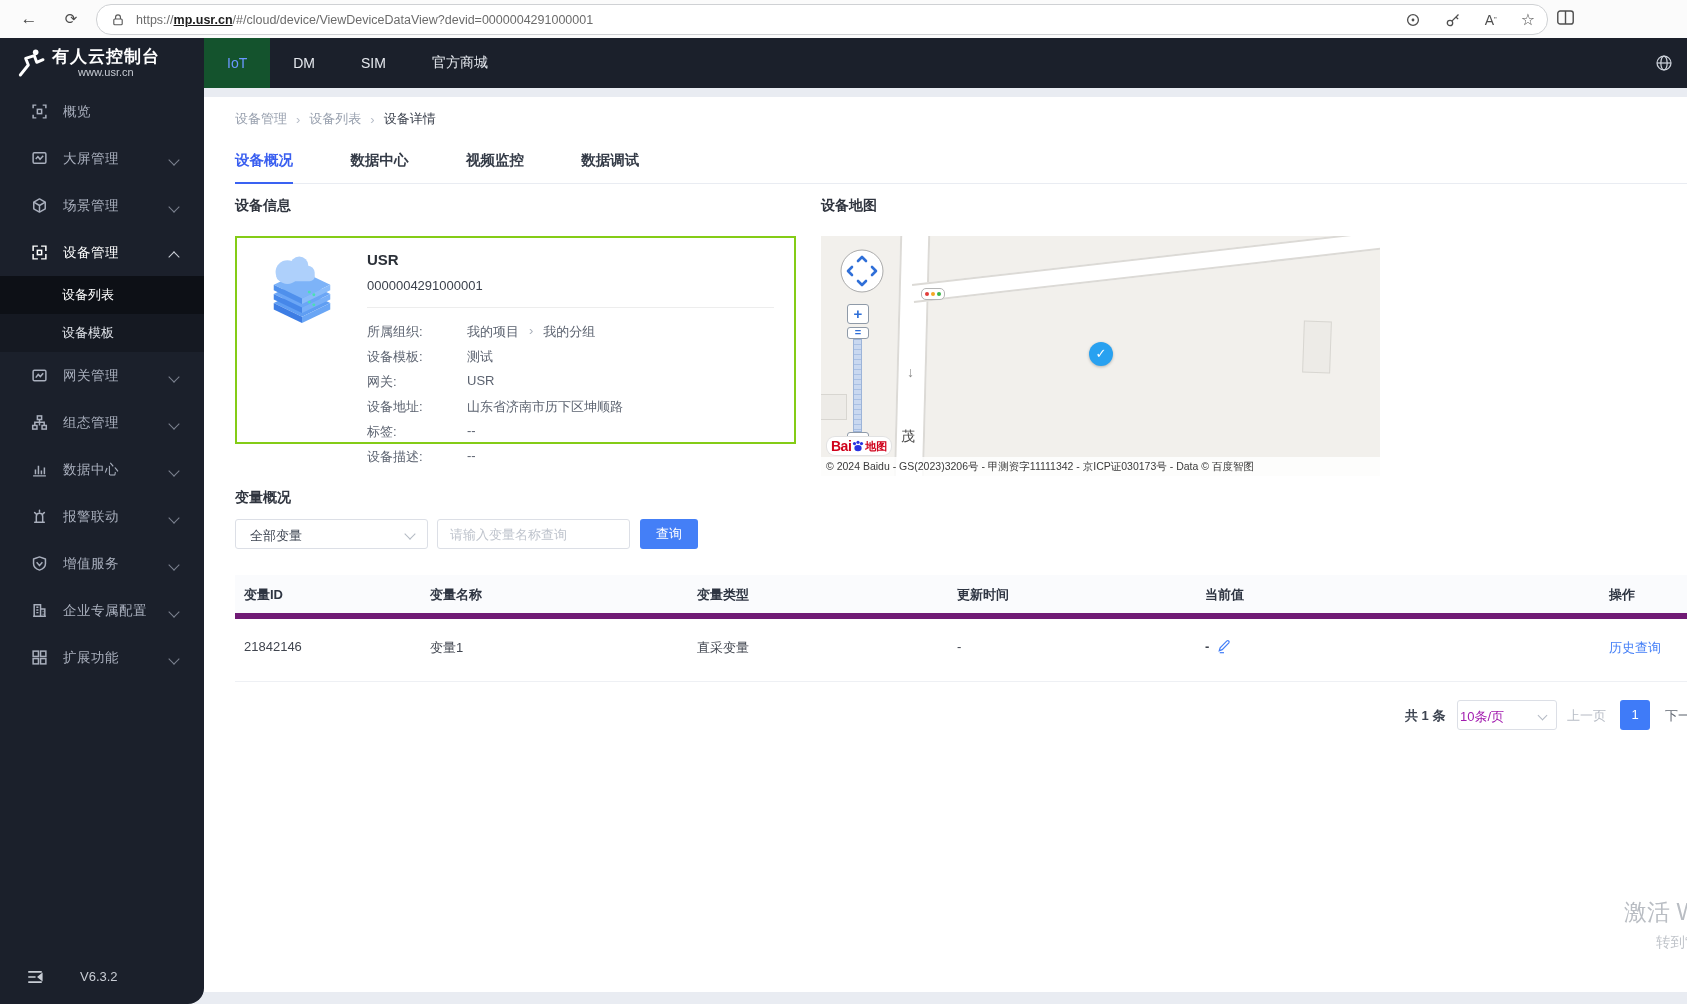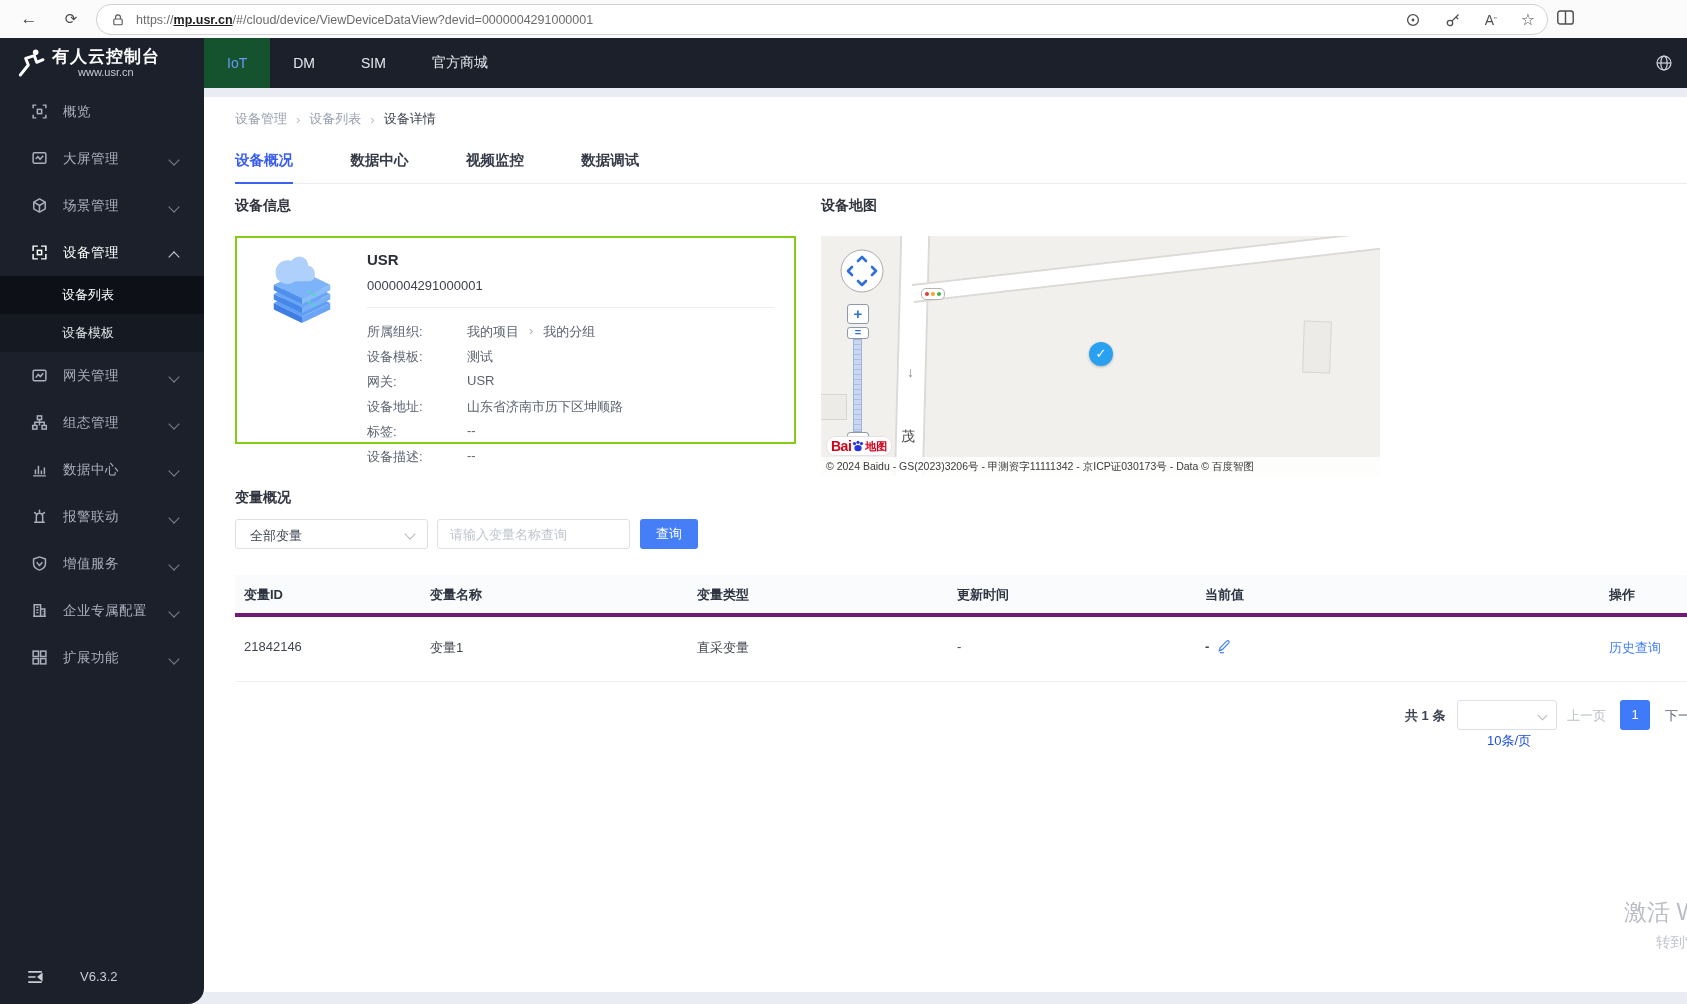--- a/index.html
+++ b/index.html
@@ -110,33 +110,33 @@
   .vselect .vtext{position:absolute;left:14px;top:7px;font-size:13px;color:#3f4653;}
   .vselect .chevd{position:absolute;right:13px;top:10px;width:7px;height:7px;border-right:1.5px solid #b4bac4;border-bottom:1.5px solid #b4bac4;transform:rotate(45deg);}
   .vinput{left:233px;width:193px;border:none;padding:0;}
   .vinput input{width:100%;height:100%;box-sizing:border-box;border:1px solid #dcdfe6;border-radius:3px;
     padding:0 12px;font-size:13px;color:#333;font-family:inherit;outline:none;}
   .vinput input::placeholder{color:#bfc4cd;}
   .qbtn{position:absolute;left:436px;top:422px;width:58px;height:30px;background:#447ff7;border:none;border-radius:3px;
     color:#fff;font-size:13px;cursor:pointer;font-family:inherit;}
 
   
-  .thead{position:absolute;left:31px;top:478px;width:1452px;height:38px;background:#fafbfd;border-bottom:4px solid #701a75;}
+  .thead{position:absolute;left:31px;top:478px;width:1452px;height:38px;background:#fafbfd;border-bottom:6px solid #701a75;}
   .thead span{position:absolute;top:11px;font-size:13px;font-weight:700;color:#2e3542;white-space:nowrap;}
   .trow{position:absolute;left:31px;top:516px;width:1452px;height:68px;border-bottom:1px solid #eef0f4;}
   .trow .cell{position:absolute;top:26px;font-size:13px;color:#40454f;white-space:nowrap;}
   .c0{left:9px;}.c1{left:195px;}.c2{left:462px;}.c3{left:722px;}.c4{left:970px;}.c5{left:1374px;}
   .link{color:#447ff7;cursor:pointer;}
   .editpen{display:inline-block;vertical-align:-3px;margin-left:7px;cursor:pointer;}
 
   
   .pag{position:absolute;top:603px;height:32px;font-size:13px;}
   .ptotal{left:1201px;color:#3c4350;line-height:32px;}
   .psize{left:1253px;width:100px;height:30px;box-sizing:border-box;border:1px solid #dcdfe6;border-radius:3px;cursor:pointer;}
-  .psize .vtext{position:absolute;left:29px;top:7px;color:#1d4ed8;margin-top:24px;}
+  .psize .vtext{position:absolute;left:2px;top:7px;color:#a21caf;}
   .psize .chevd{position:absolute;right:10px;top:11px;width:6px;height:6px;border-right:1.5px solid #b4bac4;border-bottom:1.5px solid #b4bac4;transform:rotate(45deg);}
   .pprev{left:1363px;color:#b9bec7;line-height:32px;cursor:default;text-align:center;}
   .pcur{left:1416px;width:30px;height:30px;background:#3f7bf8;border-radius:3px;color:#fff;text-align:center;line-height:30px;cursor:pointer;}
   .pnext{left:1461px;color:#5f6670;line-height:32px;cursor:pointer;white-space:nowrap;}
 
   
   .wm1{position:absolute;left:1420px;top:800px;font-size:23px;color:#b9bdc3;white-space:nowrap;}
   .wm2{position:absolute;left:1452px;top:836px;font-size:14.5px;color:#c0c4ca;white-space:nowrap;}
 
   svg{display:block;}

